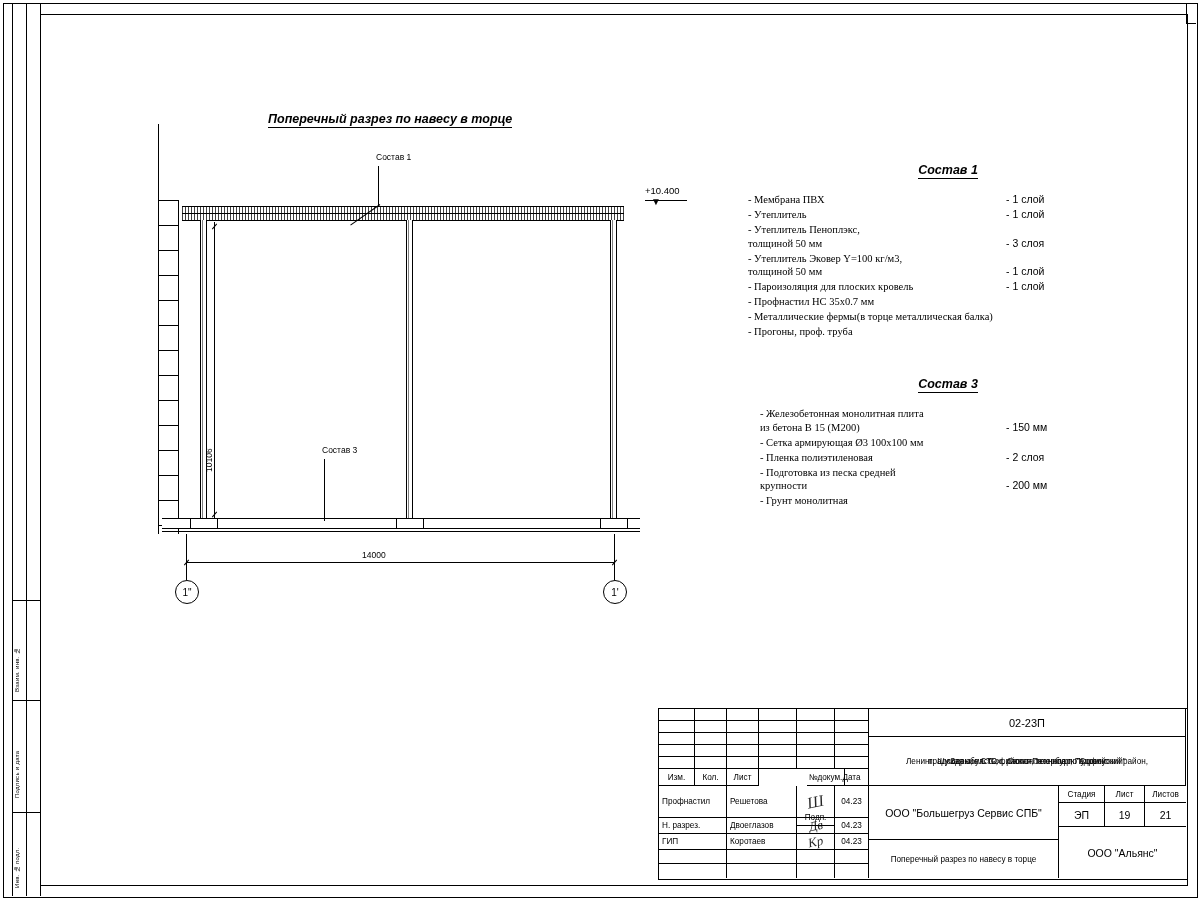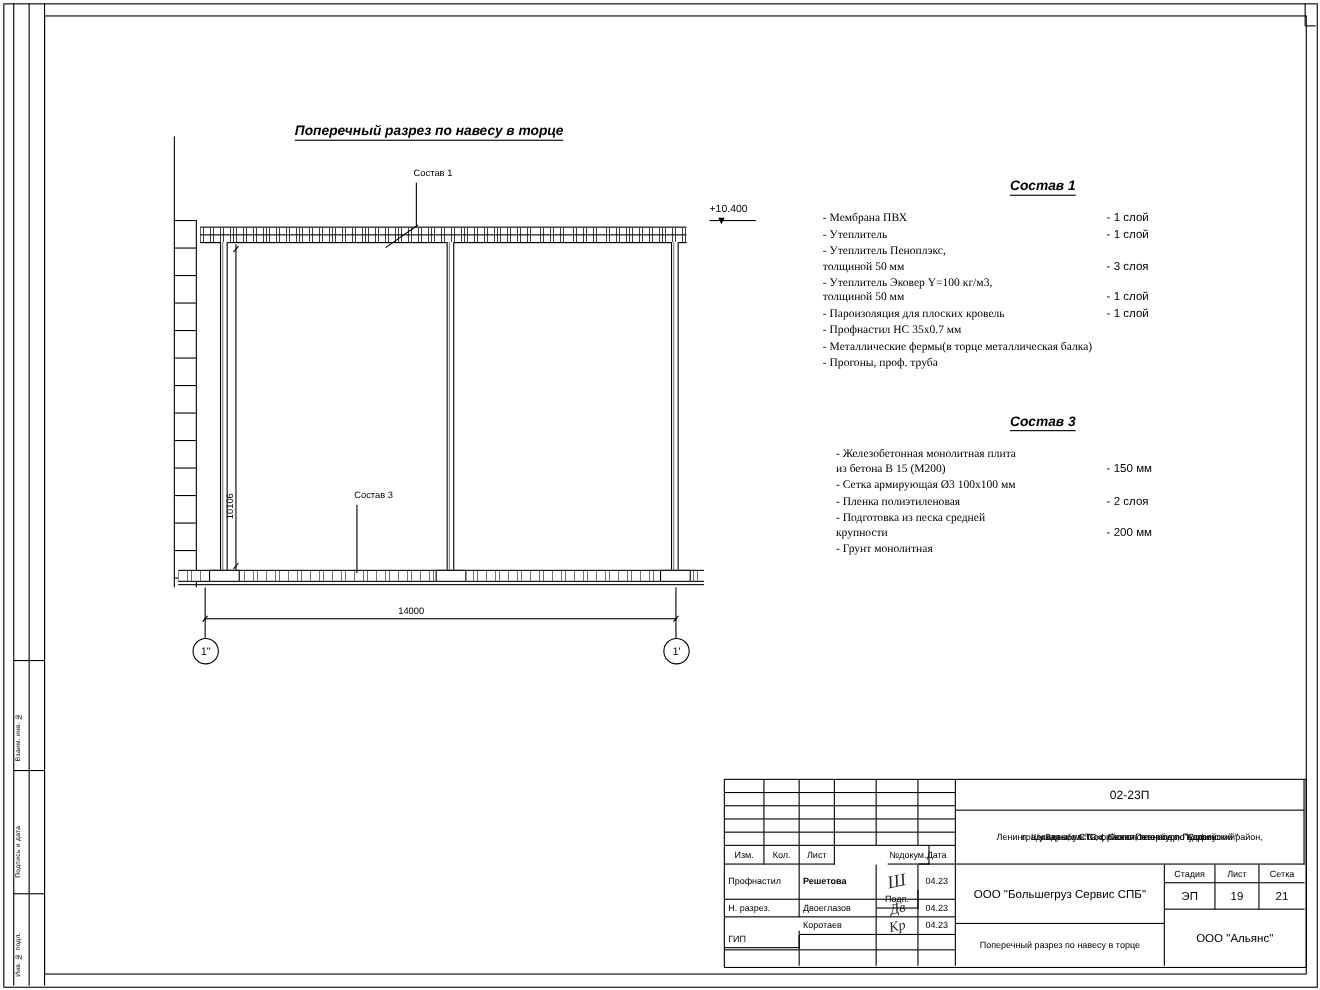--- a/index.html
+++ b/index.html
@@ -278,34 +278,34 @@
     <div class="cell" style="left:176px;top:48px;width:34px;height:12px;"></div>
 
     <div class="cell" style="left:0;top:60px;width:36px;height:17px;">Изм.</div>
     <div class="cell" style="left:36px;top:60px;width:32px;height:17px;">Кол.</div>
     <div class="cell" style="left:68px;top:60px;width:32px;height:17px;">Лист</div>
     <div class="cell" style="left:100px;top:60px;width:38px;height:17px;margin-left:48px;">№докум.</div>
     <div class="cell" style="left:138px;top:60px;width:38px;height:17px;margin-top:40px;">Подп.</div>
     <div class="cell" style="left:176px;top:60px;width:34px;height:17px;">Дата</div>
 
     <div class="cell cellL" style="left:0;top:77px;width:68px;height:32px;">Профнастил</div>
-    <div class="cell cellL" style="left:68px;top:77px;width:70px;height:32px;font-weight:bold;">Решетова</div>
+    <div class="cell cellL" style="left:68px;top:77px;width:70px;height:32px;">Решетова</div>
     <div class="cell" style="left:138px;top:77px;width:38px;height:32px;">
         <span class="sig">Ш</span>
       </div>
     <div class="cell" style="left:176px;top:77px;width:34px;height:32px;">04.23</div>
 
     <div class="cell cellL" style="left:0;top:109px;width:68px;height:16px;">Н. разрез.</div>
     <div class="cell cellL" style="left:68px;top:109px;width:70px;height:16px;">Двоеглазов</div>
     <div class="cell" style="left:138px;top:109px;width:38px;height:16px;">
         <span class="sig" style="font-size:13px">Дв</span>
       </div>
     <div class="cell" style="left:176px;top:109px;width:34px;height:16px;">04.23</div>
 
-    <div class="cell cellL" style="left:0;top:137px;width:68px;height:16px;">ГИП</div>
+    <div class="cell cellL" style="left:0;top:125px;width:68px;height:16px;">ГИП</div>
     <div class="cell cellL" style="left:68px;top:125px;width:70px;height:16px;">Коротаев</div>
     <div class="cell" style="left:138px;top:125px;width:38px;height:16px;">
         <span class="sig" style="font-size:13px">Кр</span>
       </div>
     <div class="cell" style="left:176px;top:125px;width:34px;height:16px;">04.23</div>
 
     <div class="cell" style="left:0;top:141px;width:68px;height:14px;"></div>
     <div class="cell" style="left:68px;top:141px;width:70px;height:14px;"></div>
     <div class="cell" style="left:138px;top:141px;width:38px;height:14px;"></div>
     <div class="cell" style="left:176px;top:141px;width:34px;height:14px;"></div>
@@ -328,21 +328,21 @@
     <div class="cell" style="left:210px;top:77px;width:190px;height:54px;">
       <span class="big">ООО "Большегруз Сервис СПБ"</span>
     </div>
 
     <div class="cell nb" style="left:210px;top:131px;width:190px;height:38px;">
       <span>Поперечный разрез по навесу в торце</span>
     </div>
 
     <div class="cell" style="left:400px;top:77px;width:46px;height:17px;">Стадия</div>
     <div class="cell" style="left:446px;top:77px;width:40px;height:17px;">Лист</div>
-    <div class="cell nr" style="left:486px;top:77px;width:41px;height:17px;">Сетка</div>
+    <div class="cell nr" style="left:486px;top:77px;width:41px;height:17px;">Листов</div>
 
     <div class="cell" style="left:400px;top:94px;width:46px;height:24px;">
         <span class="big">ЭП</span>
       </div>
     <div class="cell" style="left:446px;top:94px;width:40px;height:24px;">
         <span class="big">19</span>
       </div>
     <div class="cell nr" style="left:486px;top:94px;width:41px;height:24px;">
         <span class="big">21</span>
       </div>

